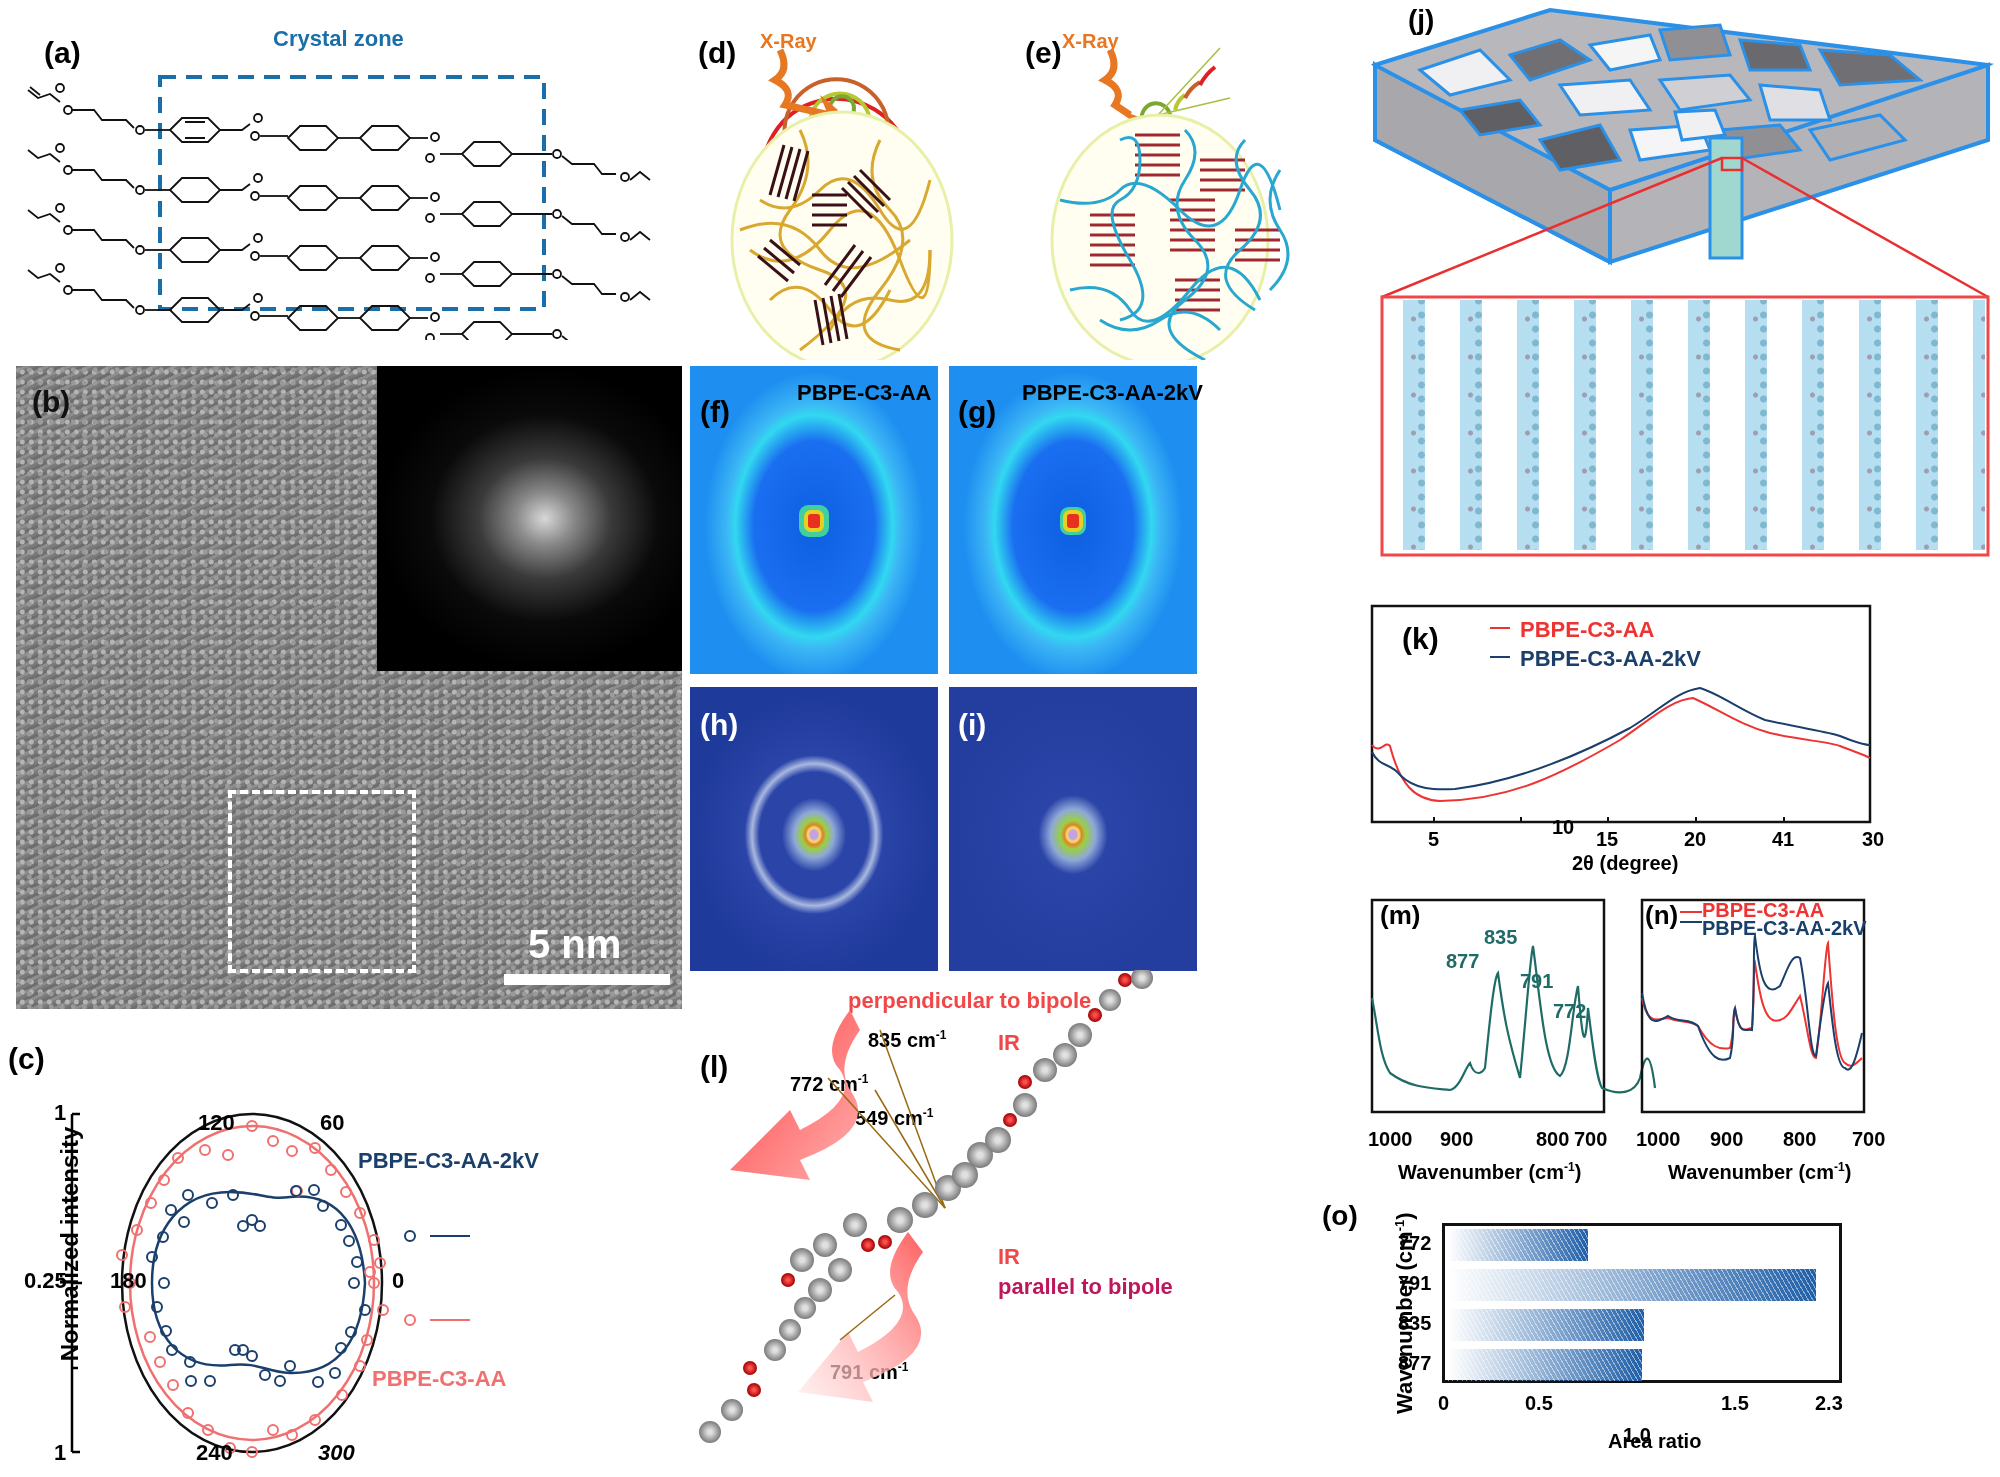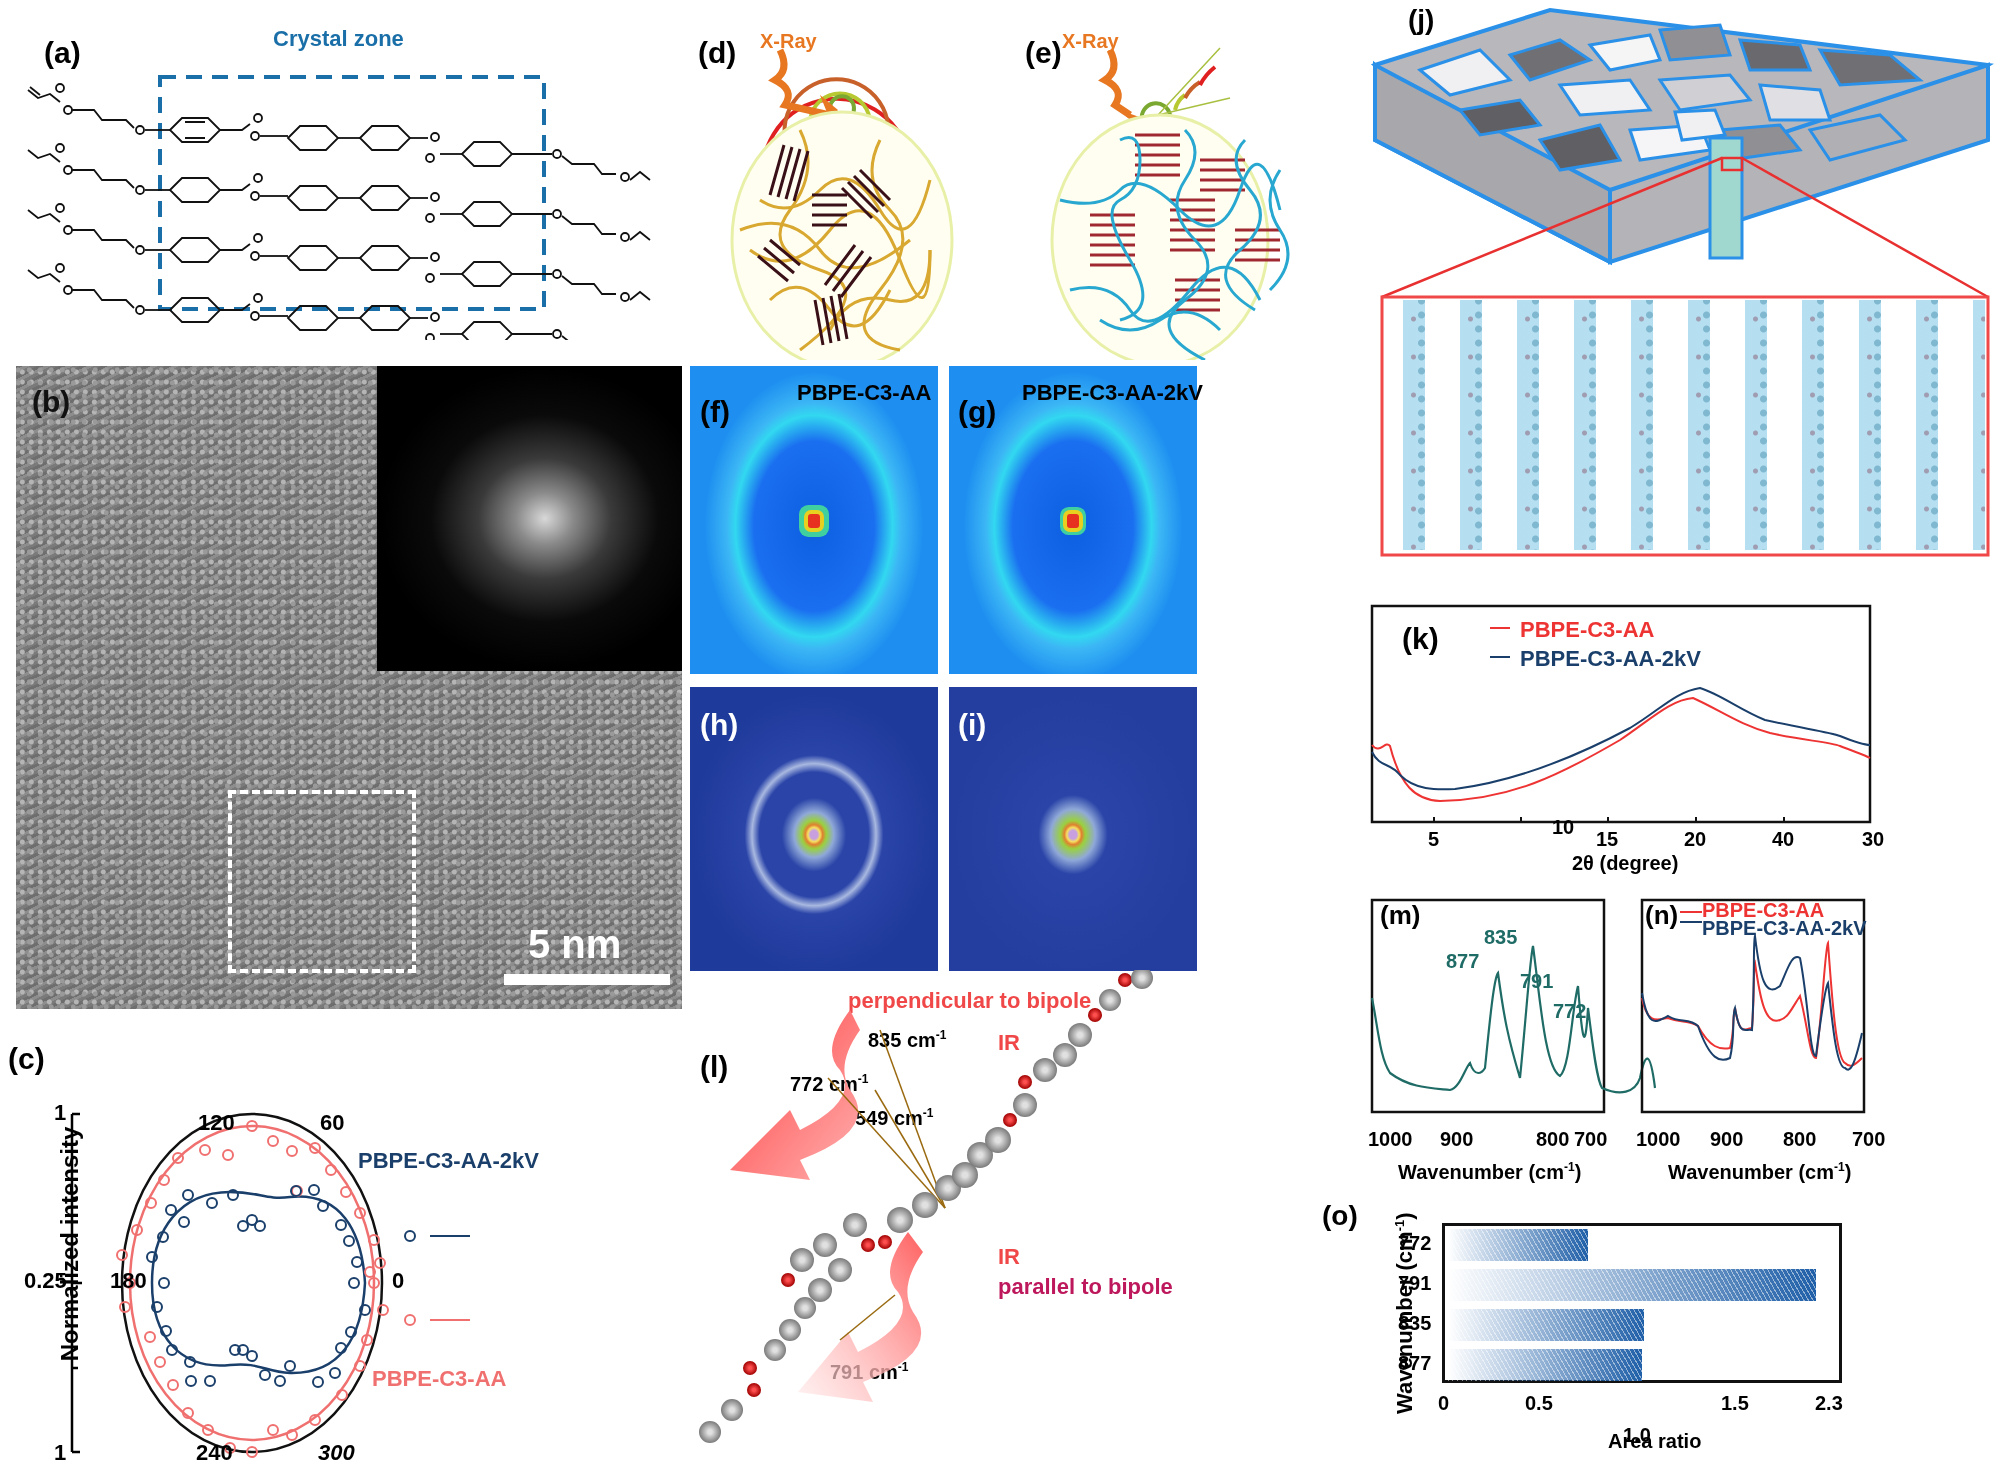--- a/index.html
+++ b/index.html
@@ -443,21 +443,21 @@
   <g stroke="#111" stroke-width="2">
       <path d="M74 222 v-5 M161 222 v-5 M248 222 v-5 M336 222 v-5 M424 222 v-5"></path>
     </g>
 </svg>
 <div class="abs bold" style="left:1520px;top:617px;font-size:22px;color:#ee3333;">PBPE-C3-AA</div>
 <div class="abs bold" style="left:1520px;top:646px;font-size:22px;color:#1a3f6b;">PBPE-C3-AA-2kV</div>
 <div class="abs bold" style="left:1428px;top:828px;font-size:20px;">5</div>
 <div class="abs bold" style="left:1508px;top:816px;font-size:20px;margin-left:44px;">10</div>
 <div class="abs bold" style="left:1596px;top:828px;font-size:20px;">15</div>
 <div class="abs bold" style="left:1684px;top:828px;font-size:20px;">20</div>
-<div class="abs bold" style="left:1772px;top:828px;font-size:20px;">40</div>
+<div class="abs bold" style="left:1772px;top:828px;font-size:20px;">41</div>
 <div class="abs bold" style="left:1862px;top:828px;font-size:20px;">30</div>
 <div class="abs bold" style="left:1572px;top:852px;font-size:20px;">2θ (degree)</div>
 
 <svg class="abs" style="left:1370px;top:898px;" width="300" height="220" viewBox="0 0 300 220">
   <rect x="2" y="2" width="232" height="212" fill="none" stroke="#111" stroke-width="2.5"></rect>
   <path d="M2 100 C 8 130, 10 160, 20 175 C 40 190, 60 190, 80 192 C 90 190, 95 170, 100 165 C 105 180, 112 175, 115 170 C 120 120, 124 80, 128 75 C 134 120, 138 140, 150 180 C 156 120, 160 60, 163 48 C 170 100, 175 170, 190 178 C 200 170, 202 110, 208 88 C 212 140, 215 160, 218 110 C 222 140, 226 180, 232 190 C 250 198, 265 195, 270 180 C 275 155, 280 150, 285 190" fill="none" stroke="#1f6b66" stroke-width="2.2"></path>
 </svg>
 <div class="abs bold" style="left:1380px;top:900px;font-size:26px;">(m)</div>
 <div class="abs bold" style="left:1446px;top:950px;font-size:20px;color:#1f6b66;">877</div>
 <div class="abs bold" style="left:1484px;top:926px;font-size:20px;color:#1f6b66;">835</div>

